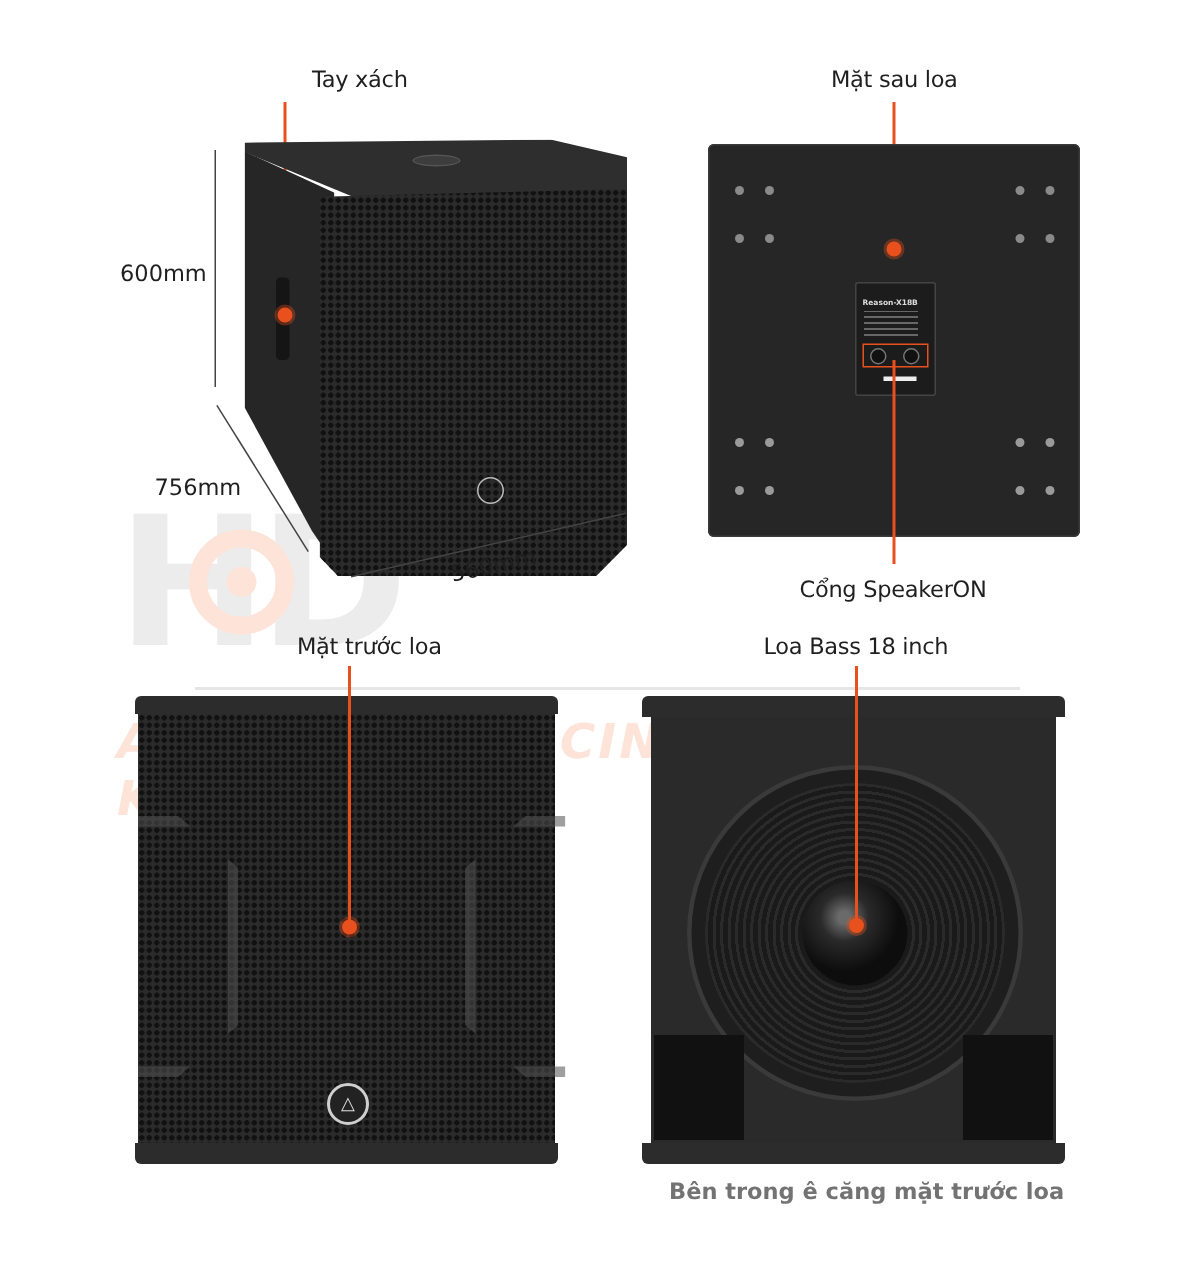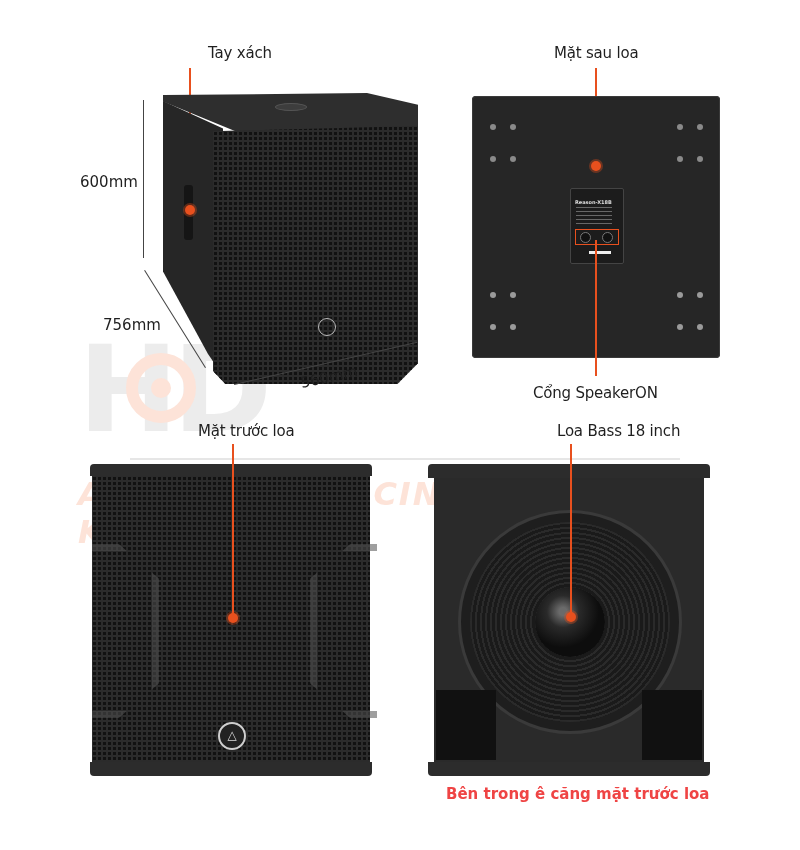--- a/index.html
+++ b/index.html
@@ -12,21 +12,21 @@
   .pointer-dot { position: absolute; width: 10px; height: 10px; border-radius: 50%;
                  background: #e8501e; box-shadow: 0 0 0 2px rgba(232,80,30,0.35); }
   
   .wm { position: absolute; font-family: "DejaVu Sans", sans-serif; font-weight: bold; }
   .grille {
     background-color: #2b2b2b;
     background-image: radial-gradient(circle at 50% 50%, #111 1.6px, transparent 1.9px);
     background-size: 5px 5px;
   }
   .cab-dark { background: #262626; }
-  .caption { position: absolute; font-size: 15px; font-weight: bold; color: #ef4444; white-space: nowrap; }
+  .caption { position: absolute; font-size: 15px; font-weight: bold; color: #737373; white-space: nowrap; }
 </style>
 </head>
 <body>
 
 <div class="abs" style="left:78px; top:335px; width:660px; height:180px;">
   <div class="wm" style="left:0; top:0; font-size:120px; color:#ececec; letter-spacing:-6px; line-height:110px;">HD</div>
   <div class="abs" style="left:48px; top:18px; width:70px; height:70px; border-radius:50%; border:12px solid #fde3d8; box-sizing:border-box;">
     <div class="abs" style="left:13px; top:13px; width:20px; height:20px; border-radius:50%; background:#fde3d8;"></div>
   </div>
   <div class="wm" style="left:0; top:140px; font-size:32px; color:#fde3d8; letter-spacing:2px; font-style:italic;">AUDIO - HOME CINEMA - KARAOKE</div>
@@ -105,21 +105,21 @@
   <div class="abs grille" style="left:2px; top:12px; width:278px; height:288px;"></div>
 
   <div class="abs" style="left:2px; top:80px; width:60px; height:160px; border-right:7px solid rgba(80,80,80,0.55); border-top:7px solid rgba(80,80,80,0.55); border-bottom:7px solid rgba(80,80,80,0.55); clip-path:polygon(0 0, 40% 0, 100% 20%, 100% 80%, 40% 100%, 0 100%);"></div>
   <div class="abs" style="left:220px; top:80px; width:60px; height:160px; border-left:7px solid rgba(80,80,80,0.55); border-top:7px solid rgba(80,80,80,0.55); border-bottom:7px solid rgba(80,80,80,0.55); clip-path:polygon(0 20%, 60% 0, 100% 0, 100% 100%, 60% 100%, 0 80%);"></div>
   <div class="abs" style="left:128px; top:258px; width:24px; height:24px; border-radius:50%; border:2px solid #cfcfcf; background:#222; text-align:center; color:#ddd; font-size:12px; line-height:22px;">△</div>
   <div class="abs" style="left:0; top:298px; width:282px; height:14px; background:#2c2c2c; border-radius:0 0 4px 4px;"></div>
 </div>
 <div class="pointer-line" style="left:232px; top:444px; height:172px;"></div>
 <div class="pointer-dot" style="left:228px; top:613px;"></div>
 
-<div class="label" style="left:509px; top:422px;margin-left:48px;">Loa Bass 18 inch</div>
+<div class="label" style="left:509px; top:422px;">Loa Bass 18 inch</div>
 
 <div class="abs" style="left:428px; top:464px; width:282px; height:312px;">
   <div class="abs" style="left:0; top:0; width:282px; height:14px; background:#2c2c2c; border-radius:4px 4px 0 0;"></div>
   <div class="abs" style="left:6px; top:14px; width:270px; height:284px; background:#2a2a2a;"></div>
 
   <div class="abs" style="left:30px; top:46px; width:224px; height:224px; border-radius:50%; background:#1e1e1e; border:3px solid #3a3a3a; box-sizing:border-box;"></div>
   <div class="abs" style="left:42px; top:58px; width:200px; height:200px; border-radius:50%;
               background: repeating-radial-gradient(circle, #1a1a1a 0 3px, #2a2a2a 3px 5px);"></div>
   <div class="abs" style="left:107px; top:123px; width:70px; height:70px; border-radius:50%;
               background: radial-gradient(circle at 40% 35%, #6a6a6a 0 4px, #2a2a2a 16px, #0d0d0d 36px);"></div>

